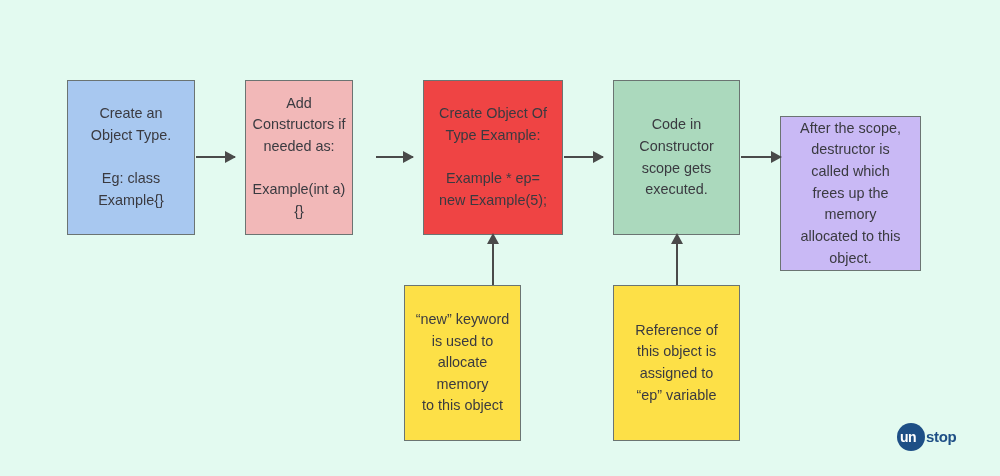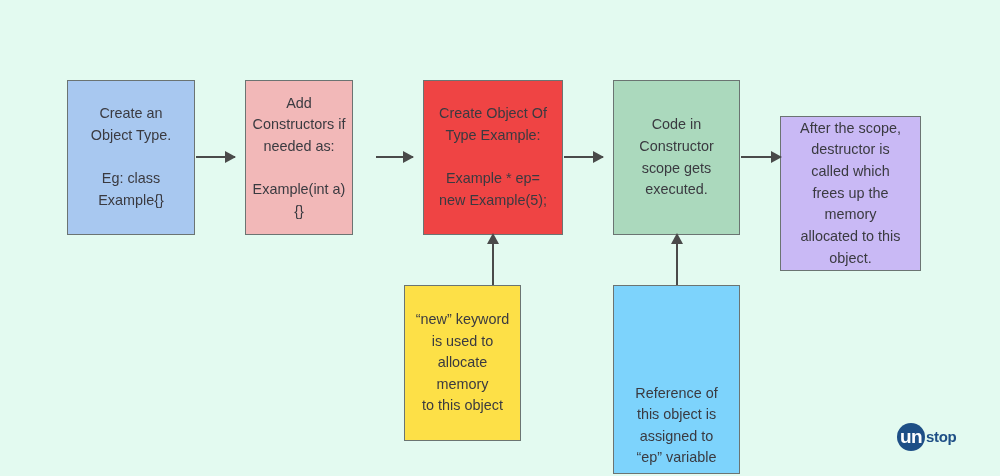--- a/index.html
+++ b/index.html
@@ -50,21 +50,21 @@
 
   
   #node-create-type   { left: 67px;  top: 80px;  width: 128px; height: 155px; background: #a8c8f0; align-items: center; }
   #node-add-ctor      { left: 245px; top: 80px;  width: 108px; height: 155px; background: #f2b8b8; }
   #node-create-object { left: 423px; top: 80px;  width: 140px; height: 155px; background: #ef4444; }
   #node-ctor-code     { left: 613px; top: 80px;  width: 127px; height: 155px; background: #abd9bd; }
   #node-destructor    { left: 780px; top: 80px;  width: 141px; height: 155px; background: #c9b9f5; margin-top: 36px; }
 
   
   #node-new-keyword   { left: 404px; top: 285px; width: 117px; height: 156px; background: #fde047; }
-  #node-ep-reference  { left: 613px; top: 285px; width: 127px; height: 189px; background: #7dd3fc; align-items: flex-end; }
+  #node-ep-reference  { left: 613px; top: 285px; width: 127px; height: 156px; background: #fde047; }
 
   
   .arrow-h {
     position: absolute;
     height: 2px;
     background: #4a4a4a;
     top: 156px;
   }
   .arrow-h::after {
     content: "";
@@ -124,21 +124,21 @@
     top: 2px;
     width: 28px;
     height: 28px;
     border-radius: 50%;
     background: #1e4f86;
   }
   .logo-un {
     position: absolute;
     left: 3px;
     top: 5px;
-    font-size: 19px;
+    font-size: 14px;
     font-weight: bold;
     color: #ffffff;
     line-height: 22px;
     letter-spacing: -0.5px;
     z-index: 2;
   }
   .logo-stop {
     position: absolute;
     left: 29px;
     top: 5px;

